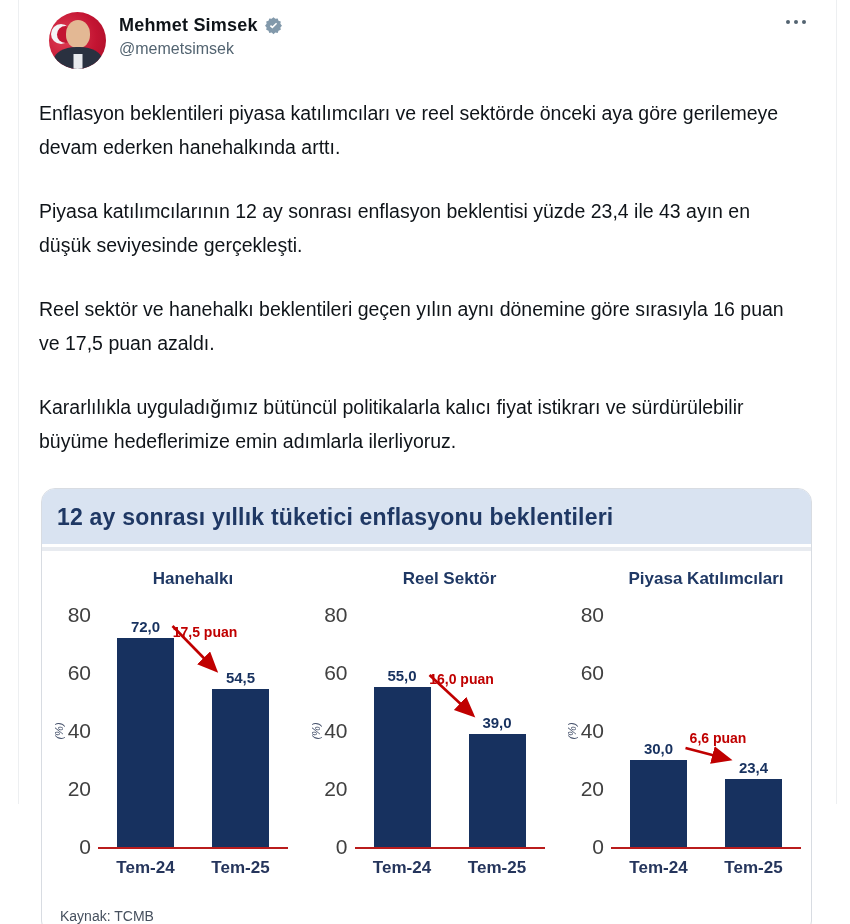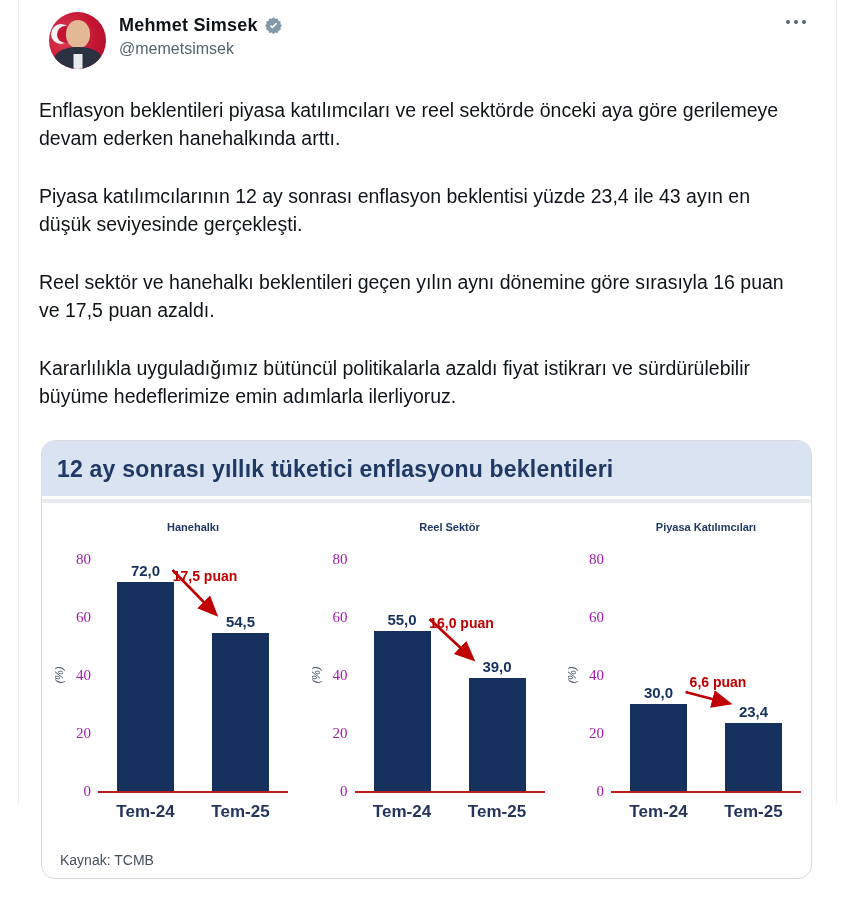--- a/index.html
+++ b/index.html
@@ -22,38 +22,38 @@
   .author-block { margin-left:13px; padding-top:3px; }
   .author-row   { display:flex; align-items:center; gap:6px; }
   .author-name  { font-size:18px; font-weight:700; color:#0f1419; letter-spacing:0.2px; }
   .badge { width:19px; height:19px; display:inline-block; }
   .author-handle { margin-top:4px; font-size:16px; color:#536471; }
   .more-btn { position:absolute; right:30px; top:20px; display:flex; gap:4px; cursor:pointer; }
   .more-btn i { width:4px; height:4px; border-radius:50%; background:#536471; }
 
   
   .tweet-text { padding:27px 40px 0 20px; }
-  .tweet-text p { margin:0 0 30px 0; font-size:19.5px; line-height:28px; color:#0f1419; }
+  .tweet-text p { margin:0 0 30px 0; font-size:19.5px; line-height:34px; color:#0f1419; }
 
   
   .chart-card { box-sizing:border-box; margin:11px 0 0 22px; width:771px; background:#fff;
                 border:1px solid #d8dce2; border-radius:14px; overflow:hidden; }
   .chart-header { background:#d9e3f1; padding:15px 15px 13px 15px; border-bottom:3px solid #ffffff;
                   box-shadow:0 4px 0 rgba(190,198,212,0.35); }
   .chart-title  { font-size:23px; font-weight:700; color:#1f3864; letter-spacing:0.2px; }
   .chart-body { padding:22px 8px 10px 10px; }
   .panels { display:flex; justify-content:space-between; }
   .panel { width:238px; }
-  .panel-title { width:190px; margin-left:46px; text-align:center; font-size:11px; font-weight:700;
+  .panel-title { width:190px; margin-left:46px; text-align:center; font-size:17px; font-weight:700;
                  color:#1f3864; margin-bottom:26px; }
   .plot-row { display:flex; }
   .pct { width:14px; height:232px; display:flex; align-items:center; justify-content:center; }
   .pct span { transform:rotate(-90deg); font-size:11px; font-style:italic; color:#44506a; white-space:nowrap; }
   .yaxis { width:32px; height:232px; position:relative; }
-  .tick  { position:absolute; right:7px; font-size:15px; line-height:16px; color:#a21caf;font-family:Liberation Serif, serif; }
+  .tick  { position:absolute; right:7px; font-size:21px; line-height:16px; color:#404040; }
   .plot  { position:relative; width:190px; height:232px; border-bottom:2px solid #b91c1c;
            display:flex; justify-content:space-around; align-items:flex-end; }
   .bar-slot  { width:50%; display:flex; flex-direction:column; align-items:center; }
   .bar-value { font-size:15px; font-weight:700; color:#17315f; margin-bottom:3px; }
   .bar       { width:57px; background:#17315f; }
   .arrow-svg { position:absolute; left:0; top:0; width:190px; height:232px; pointer-events:none; }
   .red-label { position:absolute; font-size:14px; font-weight:700; color:#c00000;
                transform:translateX(-50%); white-space:nowrap; }
   .xlabels { width:190px; margin-left:46px; display:flex; margin-top:9px; }
   .xlabels span { width:50%; text-align:center; font-size:17px; font-weight:600; color:#25355c; }
@@ -88,21 +88,21 @@
       <i></i>
         <i></i>
         <i></i>
     </div>
   </div>
 
   <div class="tweet-text">
     <p>Enflasyon beklentileri piyasa katılımcıları ve reel sektörde önceki aya göre gerilemeye devam ederken hanehalkında arttı.</p>
     <p>Piyasa katılımcılarının 12 ay sonrası enflasyon beklentisi yüzde 23,4 ile 43 ayın en düşük seviyesinde gerçekleşti.</p>
     <p>Reel sektör ve hanehalkı beklentileri geçen yılın aynı dönemine göre sırasıyla 16 puan ve 17,5 puan azaldı.</p>
-    <p>Kararlılıkla uyguladığımız bütüncül politikalarla azaldı fiyat istikrarı ve sürdürülebilir büyüme hedeflerimize emin adımlarla ilerliyoruz.</p>
+    <p>Kararlılıkla uyguladığımız bütüncül politikalarla kalıcı fiyat istikrarı ve sürdürülebilir büyüme hedeflerimize emin adımlarla ilerliyoruz.</p>
   </div>
 
   <div class="chart-card">
     <div class="chart-header">
       <span class="chart-title">12 ay sonrası yıllık tüketici enflasyonu beklentileri</span>
     </div>
     <div class="chart-body">
       <div class="panels">
 
         <div class="panel">

